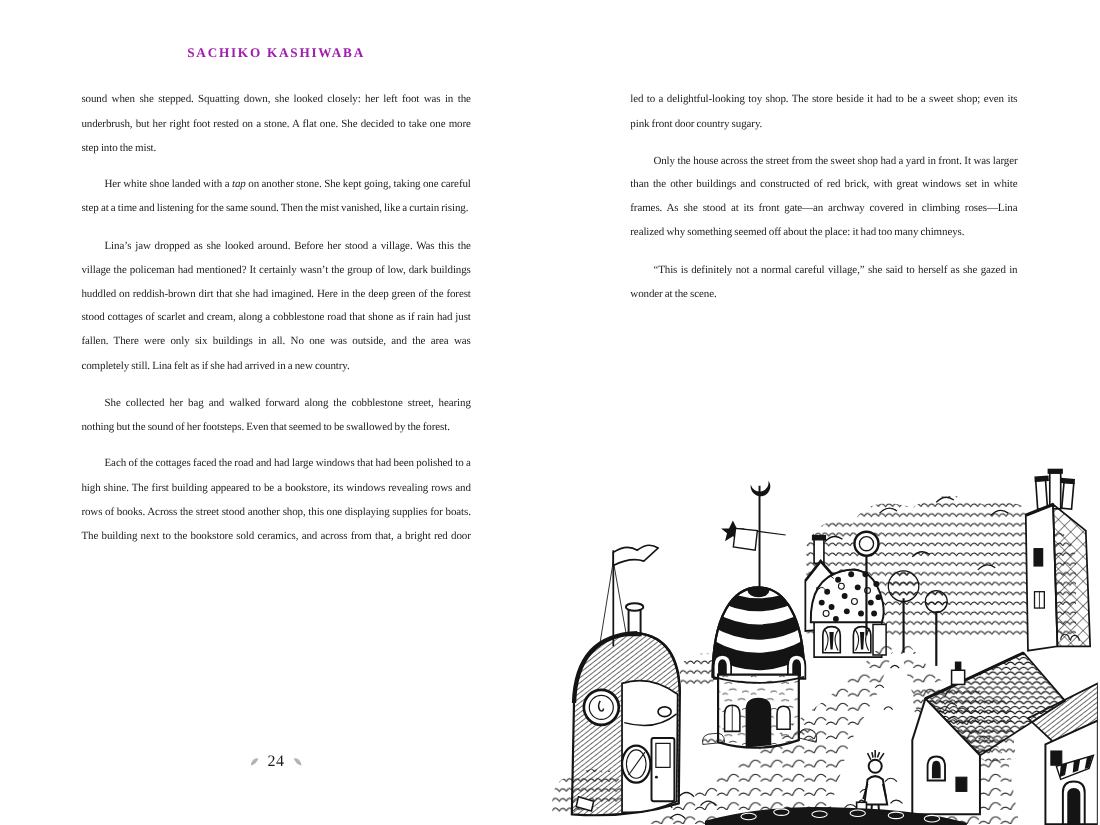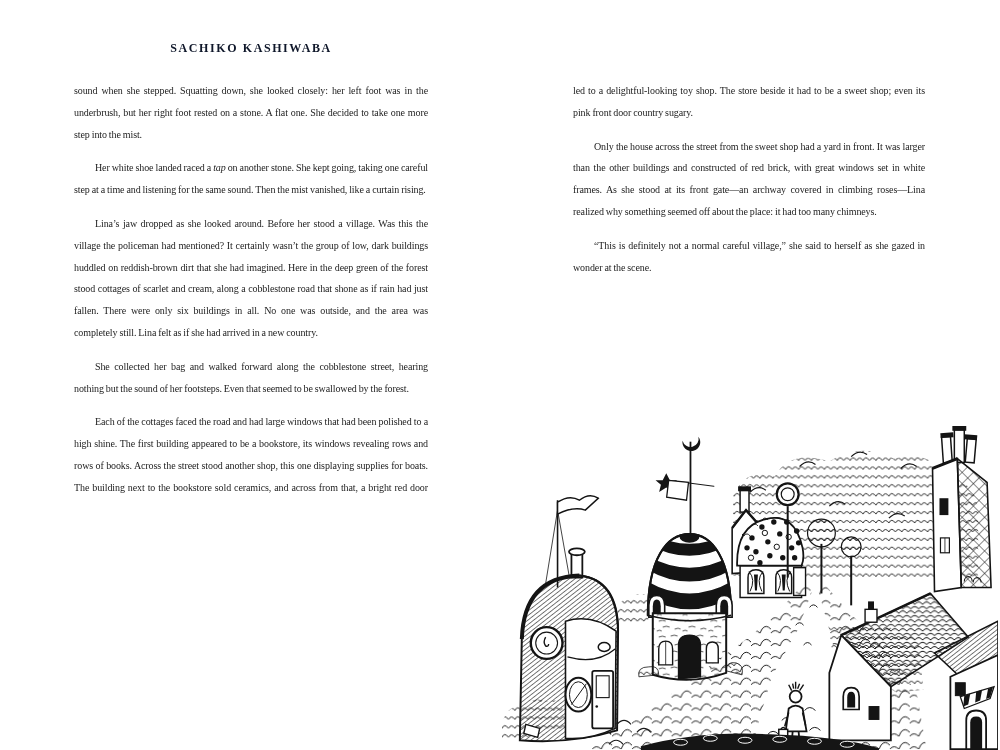--- a/index.html
+++ b/index.html
@@ -3,21 +3,21 @@
 <meta charset="utf-8">
 <style>
   html,body{margin:0;padding:0;background:#ffffff;}
   body{width:1000px;height:750px;position:relative;overflow:hidden;
        font-family:"Liberation Serif","DejaVu Serif",serif;color:#1c1c1c;}
   .spread{position:absolute;inset:0;background:#ffffff;}
   .page{position:absolute;top:0;height:750px;}
   .page.left{left:74px;width:354px;}
   .page.right{left:573px;width:352px;}
   .running-head{position:absolute;top:41px;left:0;right:0;text-align:center;
-       font-size:12px;font-weight:700;letter-spacing:1.6px;color:#0f172a;white-space:nowrap;}
+       font-size:12px;font-weight:700;letter-spacing:1.6px;color:#a21caf;white-space:nowrap;}
   .text{position:absolute;top:80px;left:0;right:0;}
   .text p{margin:0;text-align:justify;font-size:10px;line-height:21.8px;
        letter-spacing:-0.1px;word-spacing:-0.4px;hyphens:auto;-webkit-hyphens:auto;}
   .text p.indent{text-indent:21px;margin-top:12px;}
   .text p.jlast{text-align-last:justify;}
   .text i{font-style:italic;}
   .folio{position:absolute;top:684px;left:0;right:0;display:flex;align-items:center;
        justify-content:center;gap:7px;}
   .folio .num{font-size:14.5px;color:#1c1c1c;letter-spacing:0.5px;}
   .folio svg{display:block;opacity:.85;}
@@ -27,25 +27,36 @@
 </style>
 </head>
 <body>
 
 <div class="spread">
 
   <section class="page left">
     <div class="running-head">SACHIKO KASHIWABA</div>
     <div class="text">
         <p><span>sound when she stepped. Squatting down, she looked closely: her left foot was in the underbrush, but her right foot rested on a stone. A flat one. She decided to take one more step into the mist.</span></p>
-        <p class="indent"><span>Her white shoe landed raced a </span><i>tap</i><span> on another stone. She kept going, taking one careful step at a time and listening for the same sound. Then the mist vanished, like a curtain rising.</span></p>
+        <p class="indent"><span>Her white shoe landed with a </span><i>tap</i><span> on another stone. She kept going, taking one careful step at a time and listening for the same sound. Then the mist vanished, like a curtain rising.</span></p>
         <p class="indent"><span>Lina’s jaw dropped as she looked around. Before her stood a village. Was this the village the policeman had mentioned? It certainly wasn’t the group of low, dark buildings huddled on reddish-brown dirt that she had imagined. Here in the deep green of the forest stood cottages of scarlet and cream, along a cobblestone road that shone as if rain had just fallen. There were only six buildings in all. No one was outside, and the area was completely still. Lina felt as if she had arrived in a new country.</span></p>
         <p class="indent"><span>She collected her bag and walked forward along the cobblestone street, hearing nothing but the sound of her footsteps. Even that seemed to be swallowed by the forest.</span></p>
         <p class="indent jlast"><span>Each of the cottages faced the road and had large windows that had been polished to a high shine. The first building appeared to be a bookstore, its windows revealing rows and rows of books. Across the street stood another shop, this one displaying supplies for boats. The building next to the bookstore sold ceramics, and across from that, a bright red door</span></p>
       </div>
+    <div class="folio">
+      <svg class="orn" width="9" height="9" viewBox="0 0 9 9">
+        <path d="M1.2,7.8 Q1,4.5 3.2,2.6 Q5.4,0.8 7.6,1.6 Q7.2,4.4 5,6.2 Q3,7.8 1.2,7.8 Z" fill="#b2aea7"></path>
+        <path d="M1.2,7.8 Q4,4.6 7.6,1.6" stroke="#948f88" stroke-width="0.6" fill="none"></path>
+      </svg>
+      <span class="num">24</span>
+      <svg class="orn flip" width="9" height="9" viewBox="0 0 9 9">
+        <path d="M1.2,7.8 Q1,4.5 3.2,2.6 Q5.4,0.8 7.6,1.6 Q7.2,4.4 5,6.2 Q3,7.8 1.2,7.8 Z" fill="#b2aea7"></path>
+        <path d="M1.2,7.8 Q4,4.6 7.6,1.6" stroke="#948f88" stroke-width="0.6" fill="none"></path>
+      </svg>
+    </div>
   </section>
 
   <section class="page right">
     <div class="text">
         <p><span>led to a delightful-looking toy shop. The store beside it had to be a sweet shop; even its pink front door country sugary.</span></p>
         <p class="indent"><span>Only the house across the street from the sweet shop had a yard in front. It was larger than the other buildings and constructed of red brick, with great windows set in white frames. As she stood at its front gate—an archway covered in climbing roses—Lina realized why something seemed off about the place: it had too many chimneys.</span></p>
         <p class="indent"><span>“This is definitely not a normal careful village,” she said to herself as she gazed in wonder at the scene.</span></p>
       </div>
   </section>
 

